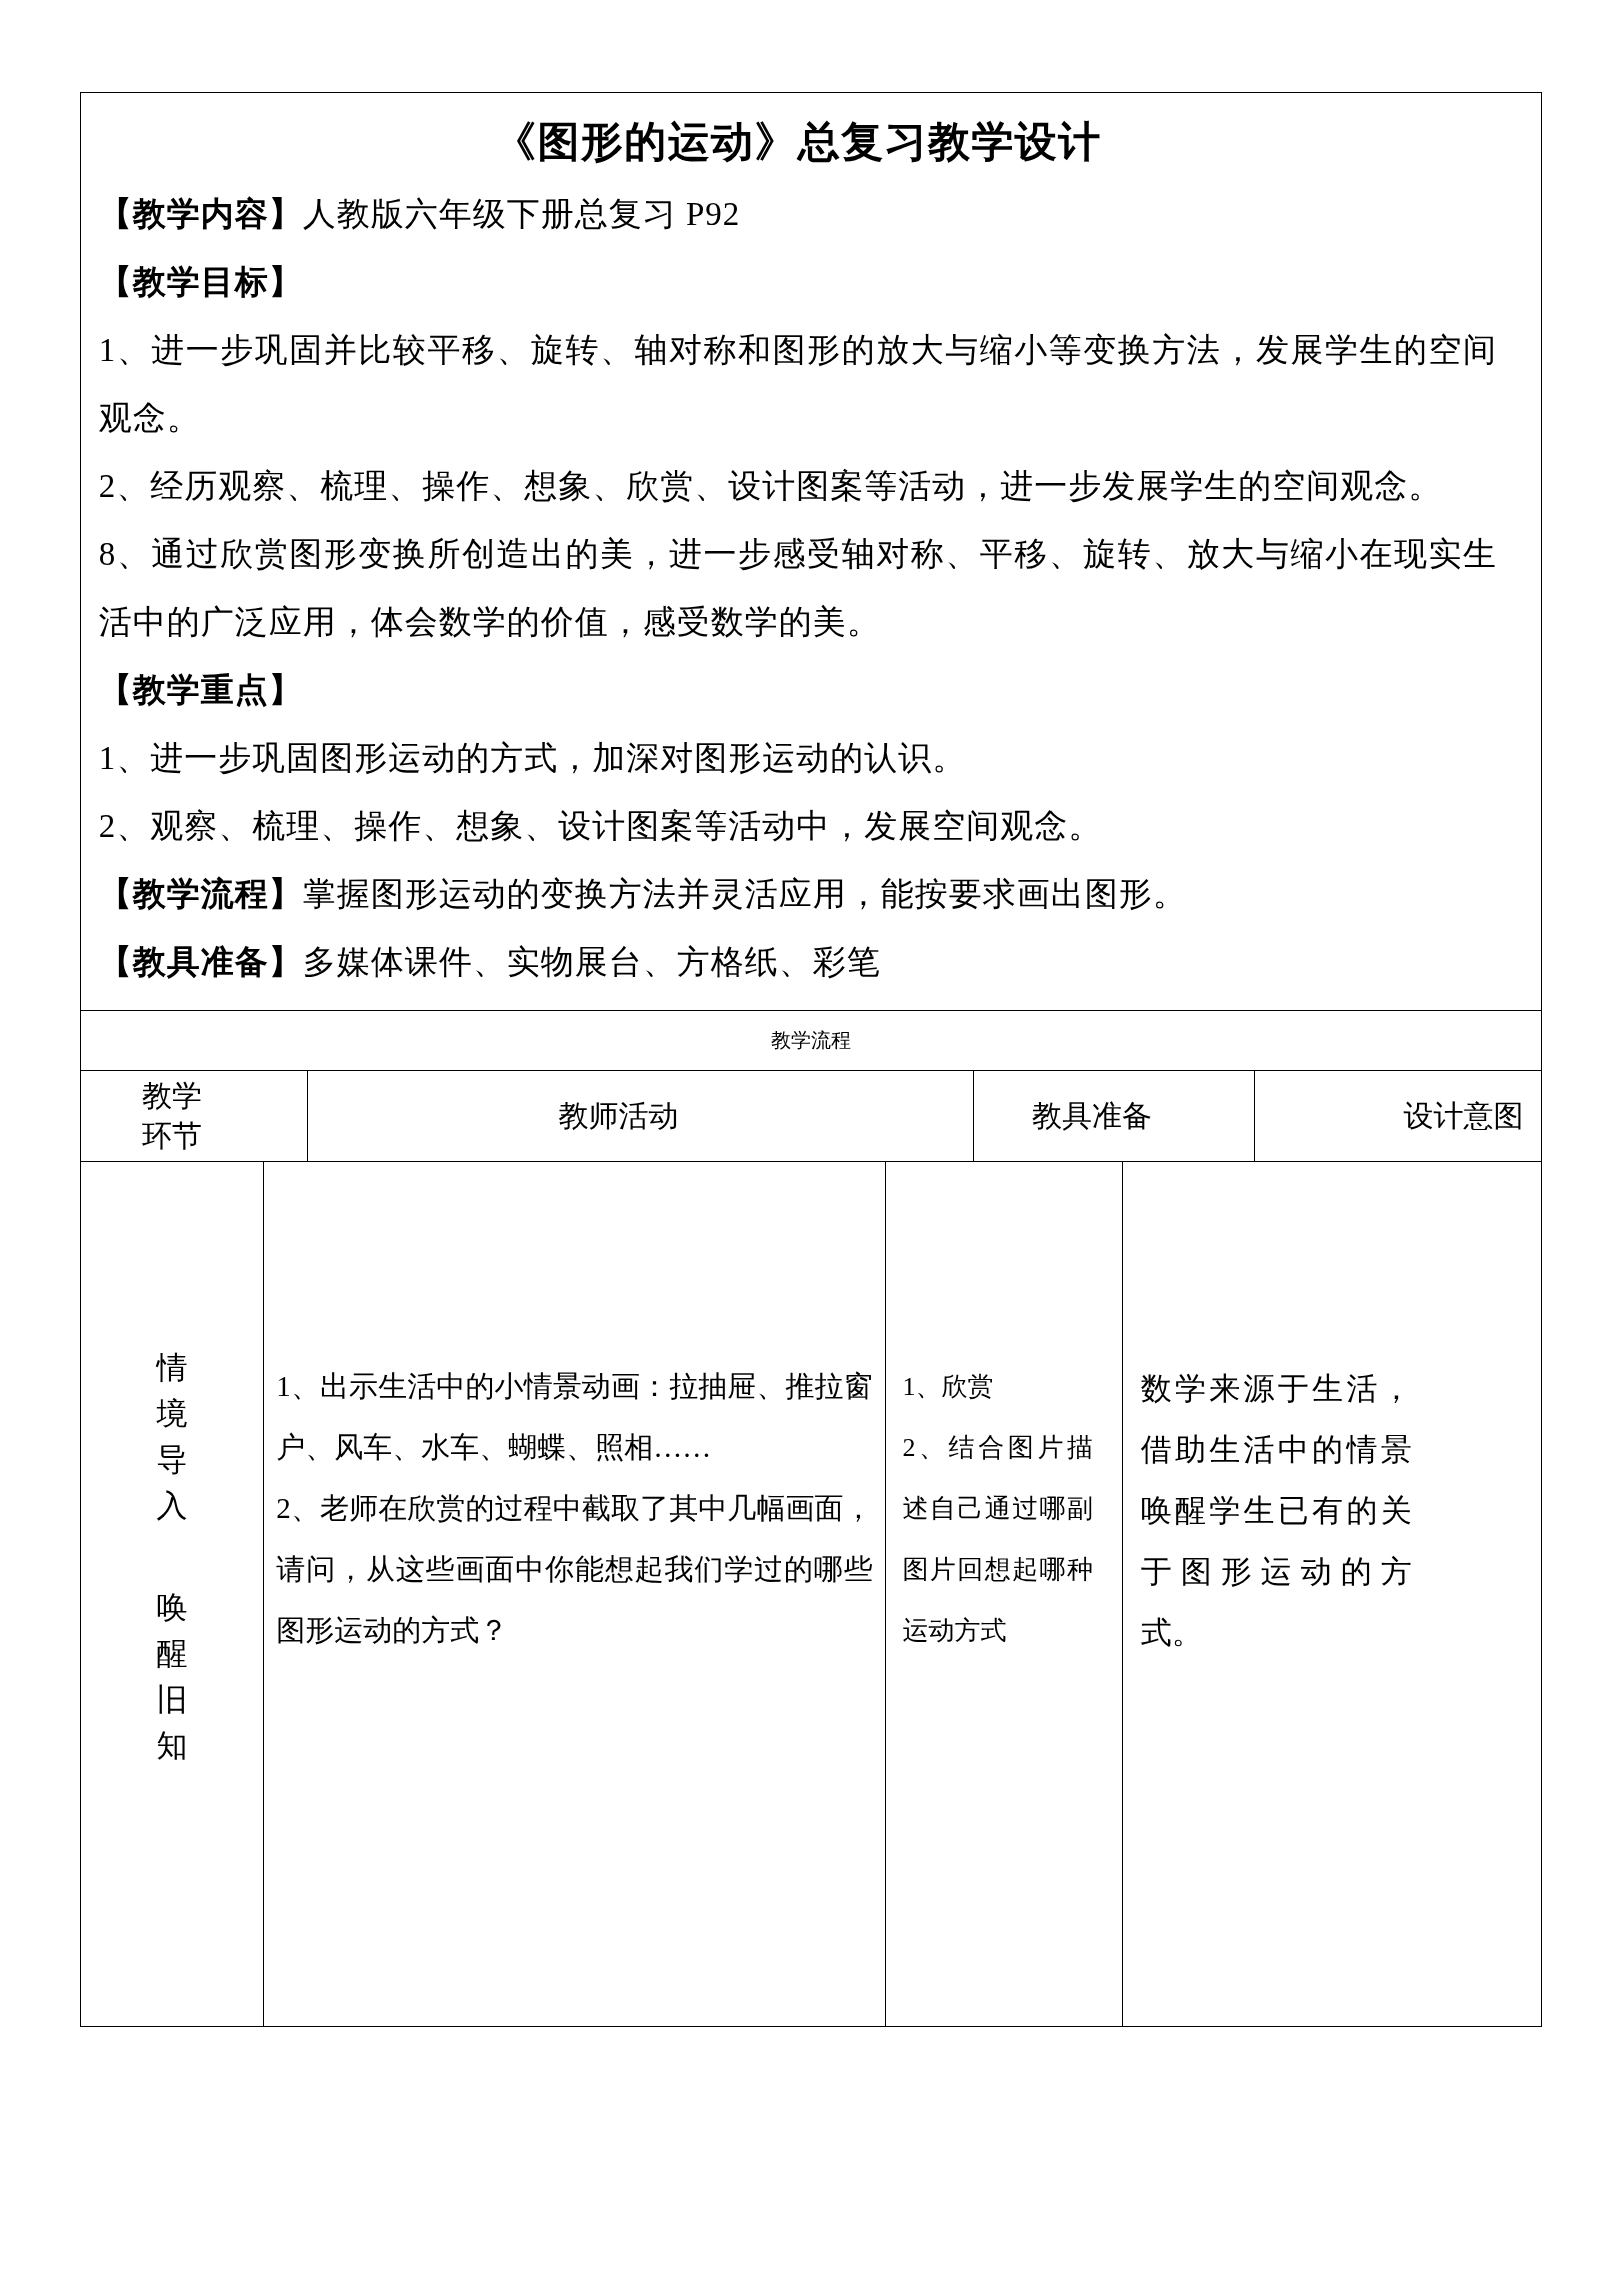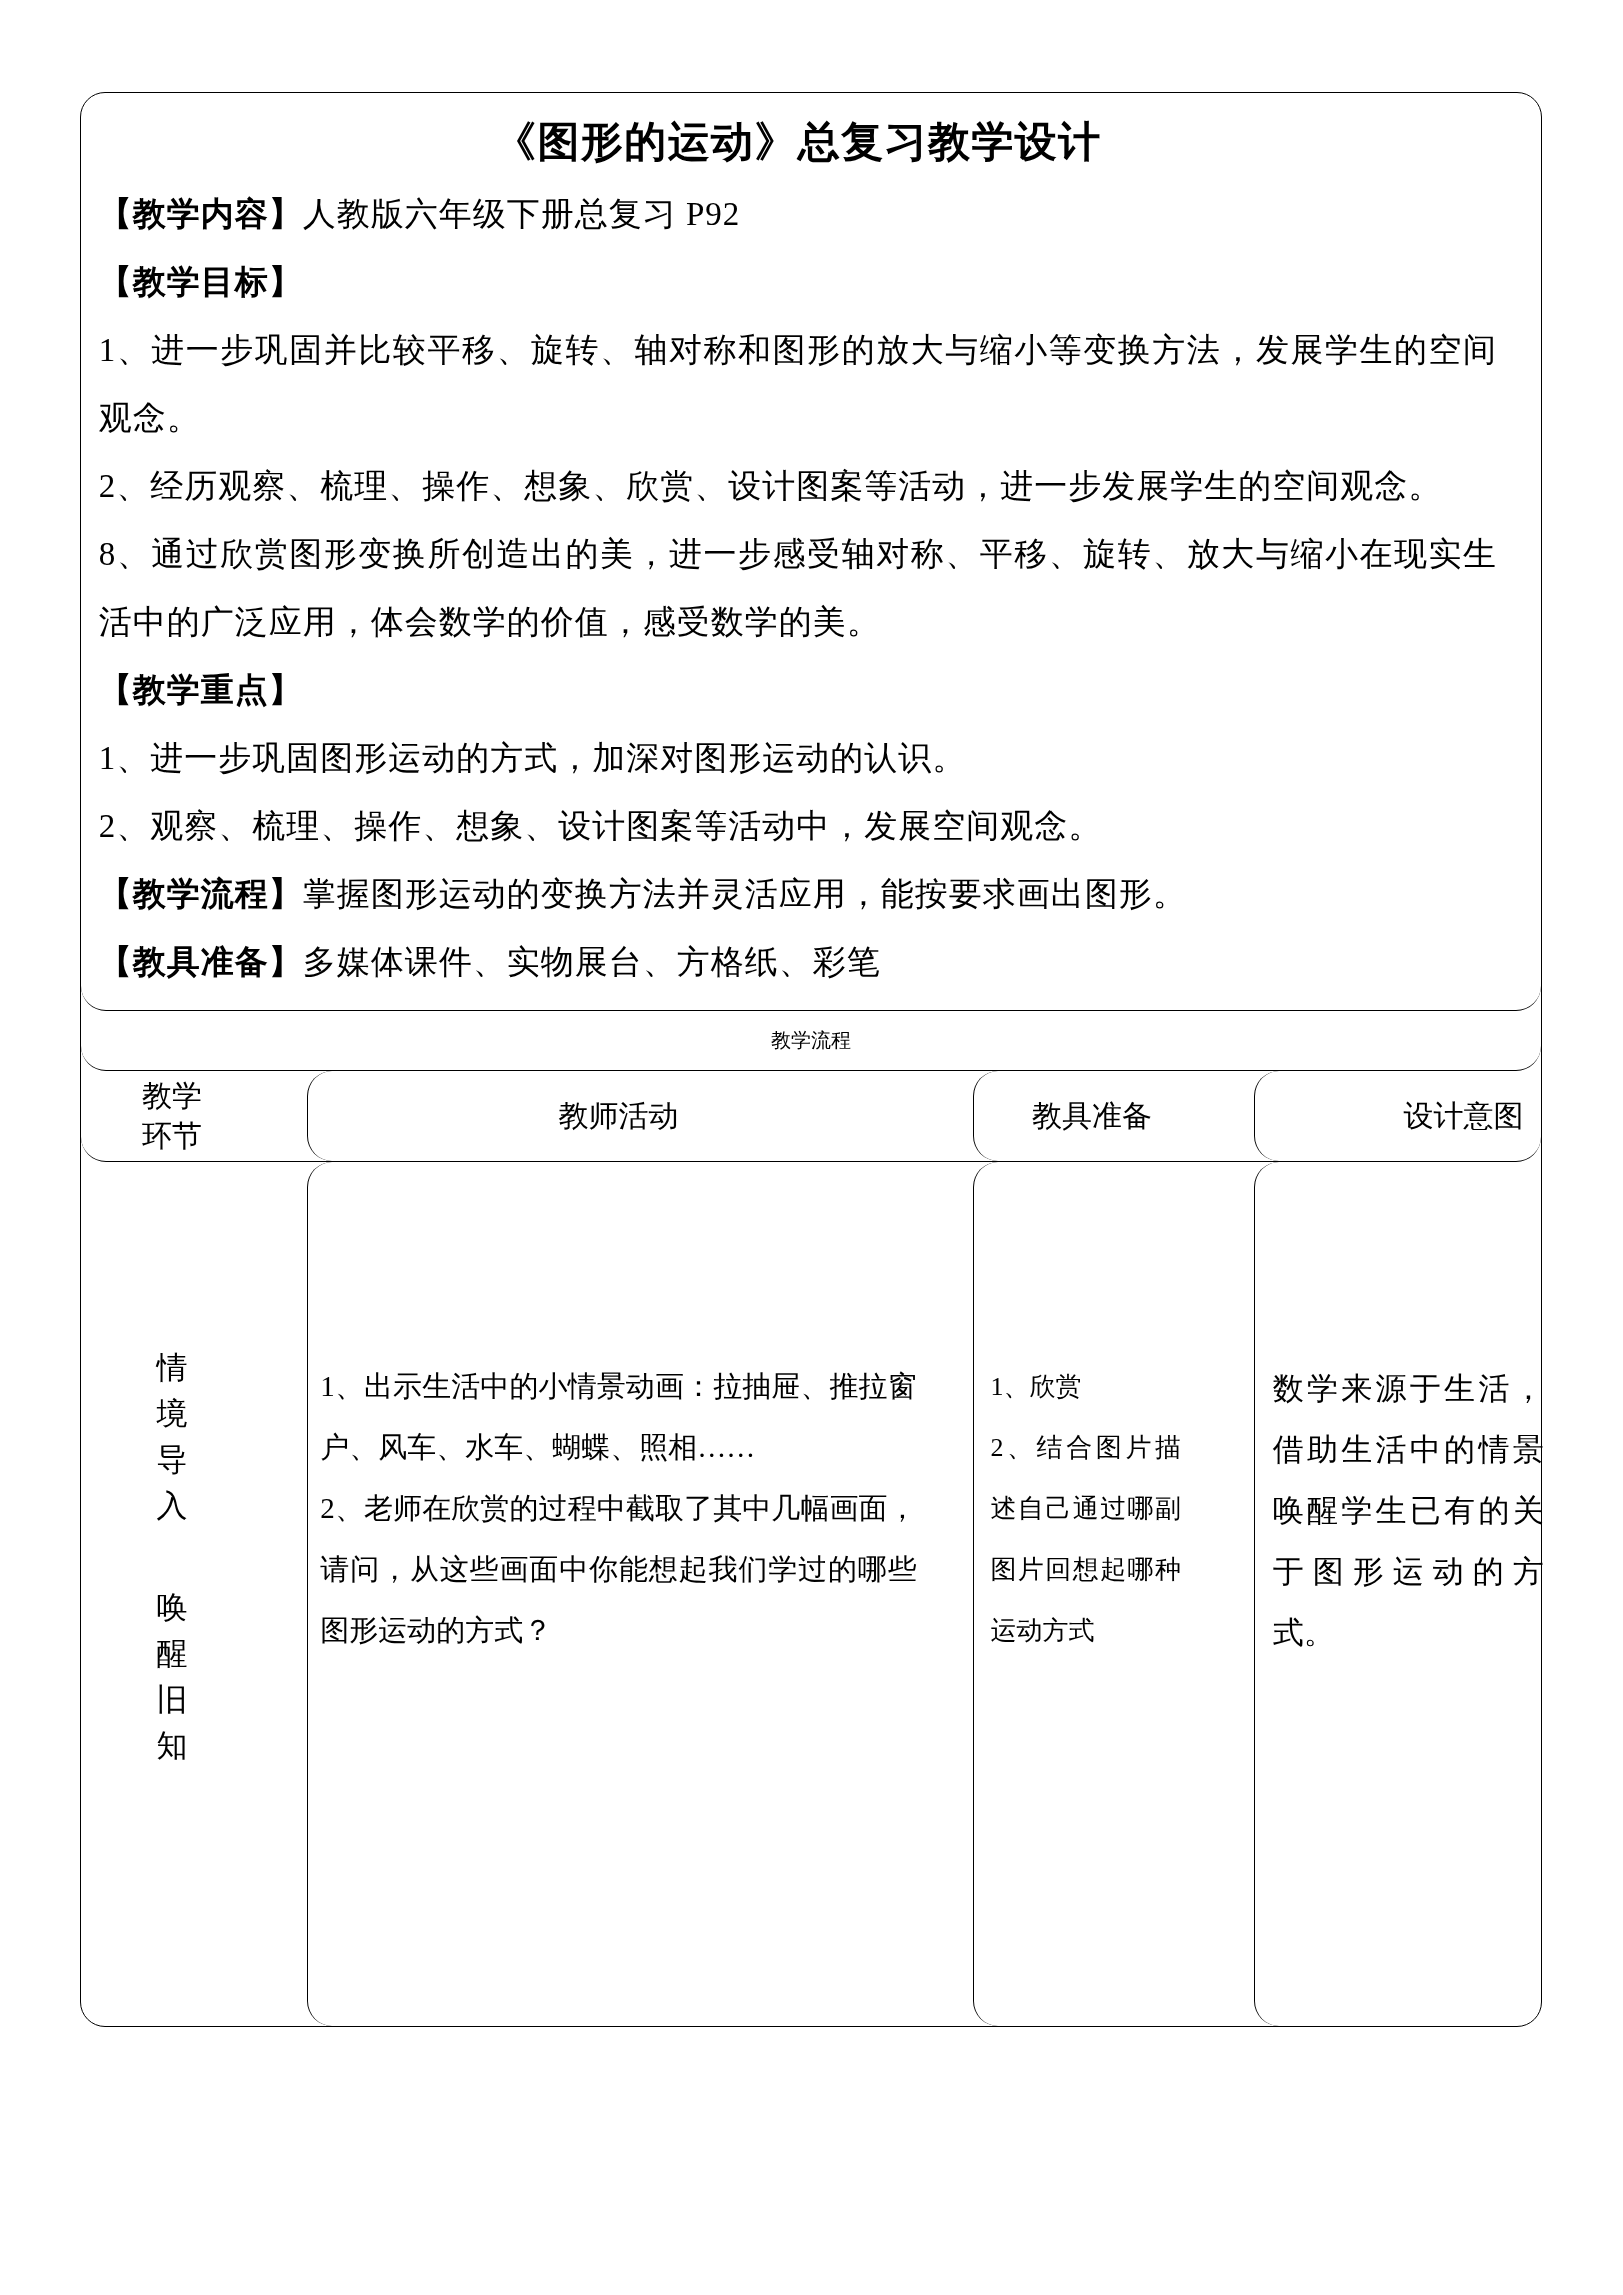--- a/index.html
+++ b/index.html
@@ -1,15 +1,15 @@
 <!DOCTYPE html>
 <html style="font-size:11px"><head>
 <meta charset="utf-8">
 <style>
-  * { margin:0; padding:0; box-sizing:border-box;border-radius:25px; }
+  * { margin:0; padding:0; box-sizing:border-box; }
   html,body { background:#ffffff; }
   body {
     width:1623px; height:2295px; position:relative;
     font-family:"Liberation Serif","DejaVu Serif",serif;
     color:#000;
   }
   .doc {
     position:absolute; left:80px; top:92px; width:1462px;
     border:1.4px solid #000; background:#fff;
   }
@@ -36,21 +36,21 @@
   }
   
   .trow { display:grid; grid-template-columns:182px 622px 237px 418px; }
   .trow .cell + .cell { border-left:1.4px solid #000; }
   .header-row { height:91px; border-bottom:1.4px solid #000;gap:44px; }
   .header-row .cell {
     display:flex; align-items:center; justify-content:center;
     font-size:30px; text-align:center;
   }
   .two-line { width:65px; word-break:break-all; line-height:40px; }
-  .content-row { height:864px;gap:44px; }
+  .content-row { height:864px; }
   .content-row .cell { overflow:hidden; }
   
   .cell-stage {
     display:flex; flex-direction:column; align-items:center;
     padding-top:183px; gap:56px;
   }
   .vert {
     width:35px; font-size:31px; line-height:46px;
     text-align:center; word-break:break-all;
   }

